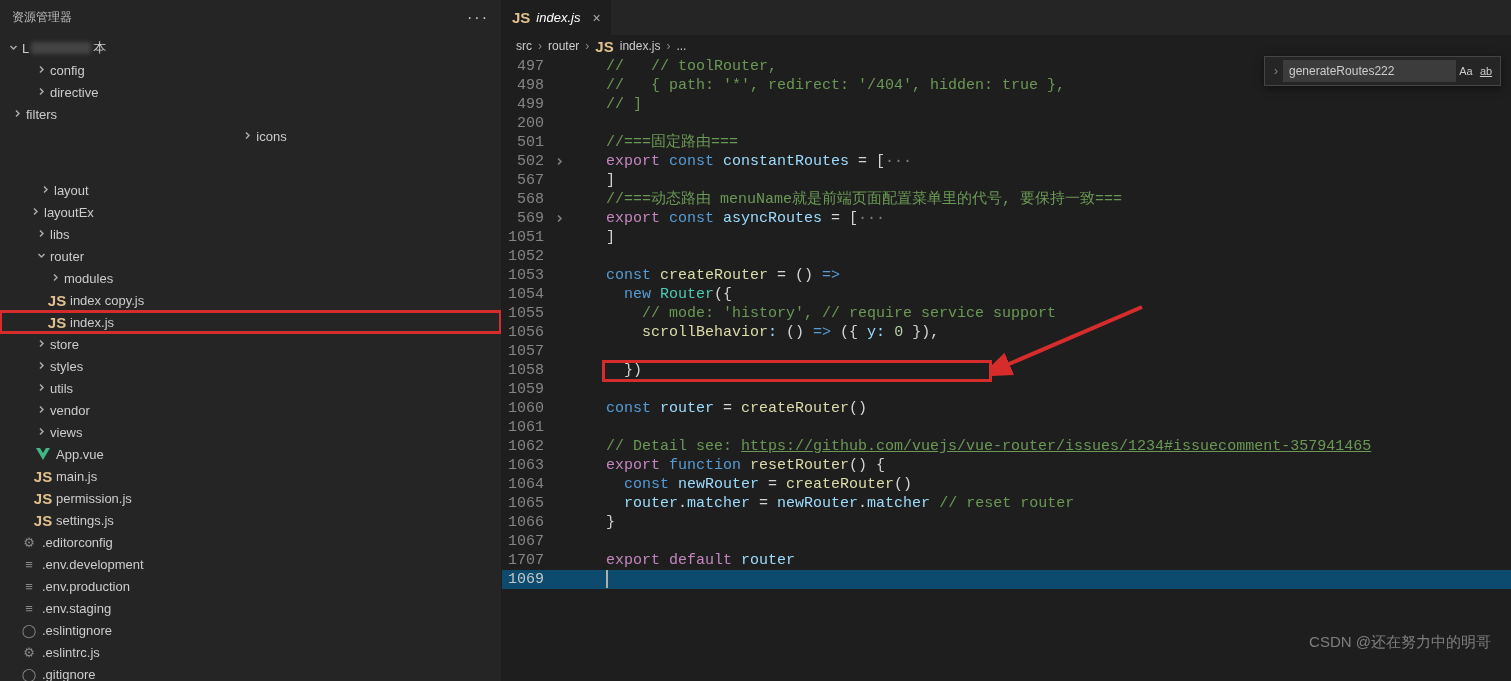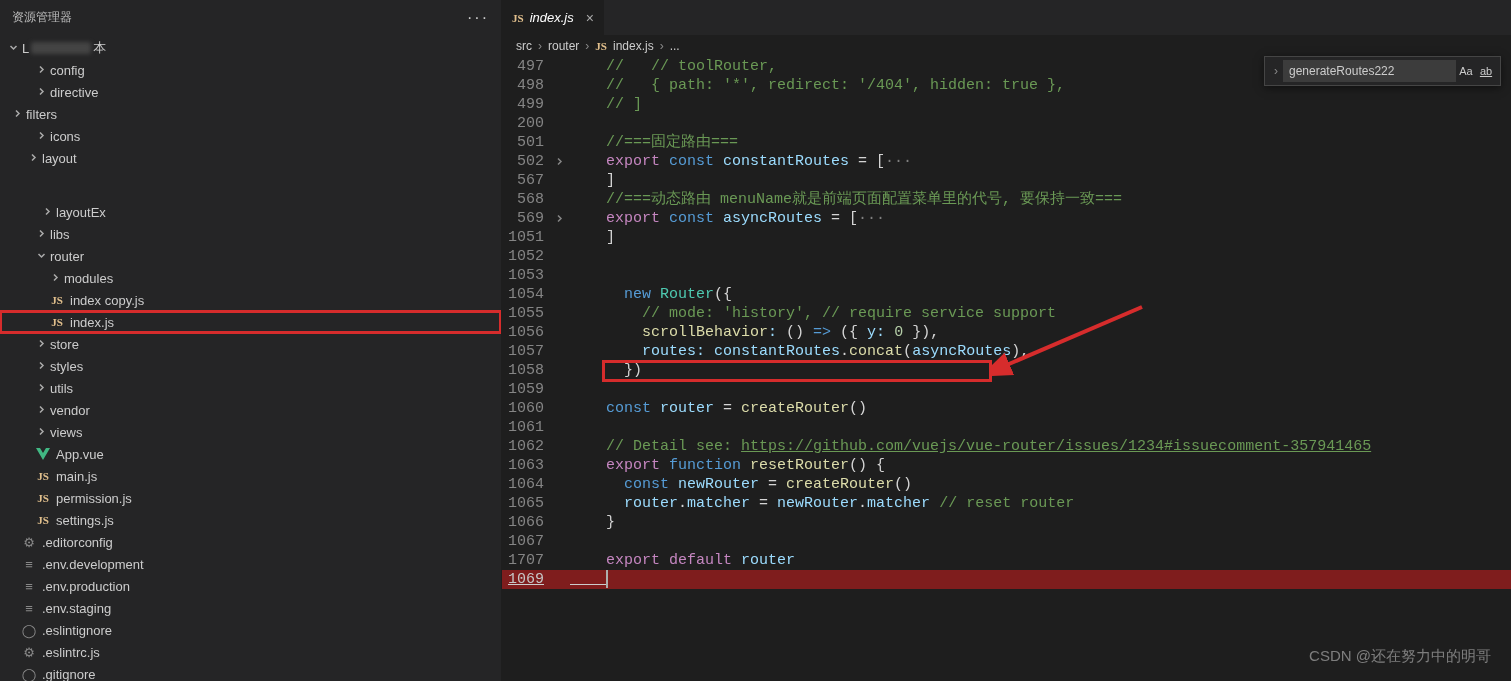--- a/index.html
+++ b/index.html
@@ -44,21 +44,21 @@
   font-size: 13px;
 }
 .tree-row.root { padding-left: 6px; }
 .tree-row .chev {
   width: 14px; height: 14px; display: inline-flex; align-items: center; justify-content: center;
   margin-right: 2px; color: #aaa; font-size: 11px; transform: translateY(-1px);
 }
 .tree-row .chev.down { }
 .tree-row .chev svg { width: 9px; height: 9px; }
 .tree-row .ficon { width: 18px; display: inline-flex; align-items: center; justify-content: center; margin-right: 4px; }
-.ficon.js { color: #e2c08d; font-size: 11px; font-weight: bold; font-family: Liberation Serif, serif; }
+.ficon.js { color: #e2c08d; font-size: 15px; font-weight: bold; font-family: Liberation Sans, sans-serif; }
 .ficon.vue { color: #41b883; }
 .ficon.env { color: #888; }
 .ficon.gear { color: #888; }
 .ficon.excl { color: #c586c0; }
 .ficon.git { color: #888; }
 .blur-label {
   display: inline-block; background: #444; width: 60px; height: 12px; border-radius: 2px; margin-left: 2px;
   filter: blur(2px);
 }
 .tree-row.highlighted {
@@ -105,21 +105,21 @@
   position: relative;
   font-family: Consolas, "Courier New", monospace;
   font-size: 15px;
   line-height: 19px;
 }
 .code-line { display: flex; min-width: 100%; }
 .gutter { width: 50px; text-align: right; color: #858585; padding-right: 8px; user-select: none; }
 .fold-col { width: 14px; color: #858585; user-select: none; display: flex; align-items: center; justify-content: center; }
 .fold-col svg { width: 9px; height: 9px; }
 .code { white-space: pre; color: #d4d4d4; padding-left: 4px; }
-.cursor-line { background: #7f1d1d; text-decoration: underline; }
+.cursor-line { background: #0c4a6e; }
 .cursor-line .gutter { color: #c6c6c6; }
 .cursor-caret { border-left: 2px solid #aeafad; height: 18px; display: inline-block; vertical-align: middle; }
 
 
 .c-green { color: #6a9955; }
 .c-blue { color: #569cd6; }
 .c-lblue { color: #9cdcfe; }
 .c-cyan { color: #4ec9b0; }
 .c-yellow { color: #dcdcaa; }
 .c-num { color: #b5cea8; }
@@ -149,21 +149,21 @@
 .search-bar .chev2 { color: #888; width: 14px; text-align: center; font-size: 12px; }
 .search-bar input {
   background: #3c3c3c; border: none; color: #ccc;
   height: 22px; padding: 0 6px; width: 173px;
   font-size: 12px; outline: none;
 }
 .search-bar .opt { width: 20px; height: 20px; display: flex; align-items: center; justify-content: center; color: #ccc; font-size: 11px; cursor: pointer; }
 
 .watermark {
   position: absolute;
-  right: 20px; bottom: 15px;
+  right: 20px; bottom: 29px;
   color: rgba(220,220,220,0.5);
   font-family: "Microsoft YaHei", sans-serif;
   font-size: 15px;
   margin-left: 32px;
 }
 </style>
 </head>
 <body>
 
 <div class="sidebar">
@@ -200,37 +200,37 @@
           <span>directive</span>
         </div>
         <div class="tree-row" style="">
           <span class="chev">
             <svg viewBox="0 0 12 12">
               <path d="M4 2l4 4-4 4" stroke="#aaa" stroke-width="2" fill="none"></path>
             </svg>
           </span>
           <span>filters</span>
         </div>
-        <div class="tree-row" style="padding-left: 34px;">
+        <div class="tree-row" style="padding-left: 26px; justify-content: center;">
           <span class="chev">
             <svg viewBox="0 0 12 12">
               <path d="M4 2l4 4-4 4" stroke="#aaa" stroke-width="2" fill="none"></path>
             </svg>
           </span>
           <span>icons</span>
         </div>
-        <div class="tree-row" style="padding-left: 26px;">
+        <div class="tree-row" style="padding-left: 38px; margin-top: 32px;">
           <span class="chev">
             <svg viewBox="0 0 12 12">
               <path d="M4 2l4 4-4 4" stroke="#aaa" stroke-width="2" fill="none"></path>
             </svg>
           </span>
           <span>layout</span>
         </div>
-        <div class="tree-row" style="padding-left: 40px; margin-top: 32px;">
+        <div class="tree-row" style="padding-left: 28px;">
           <span class="chev">
             <svg viewBox="0 0 12 12">
               <path d="M4 2l4 4-4 4" stroke="#aaa" stroke-width="2" fill="none"></path>
             </svg>
           </span>
           <span>layoutEx</span>
         </div>
         <div class="tree-row" style="padding-left: 34px;">
           <span class="chev">
             <svg viewBox="0 0 12 12">
@@ -438,40 +438,40 @@
         <div class="code"><span class="c-white">    ]</span></div>
       </div>
       <div class="code-line">
         <div class="gutter">1052</div>
         <div class="fold-col"></div>
         <div class="code"><span class="c-white"></span></div>
       </div>
       <div class="code-line">
         <div class="gutter">1053</div>
         <div class="fold-col"></div>
+        <div class="code"><span class="c-white">    </span><span class="c-blue">const</span><span class="c-white"> </span><span class="c-yellow">createRouter</span><span class="c-white"> = () </span><span class="c-blue">=&gt;</span><span class="c-white"></span></div>
       </div>
       <div class="code-line">
         <div class="gutter">1054</div>
         <div class="fold-col"></div>
         <div class="code"><span class="c-white">      </span><span class="c-blue">new</span><span class="c-white"> </span><span class="c-cyan">Router</span><span class="c-white">({</span></div>
       </div>
       <div class="code-line">
         <div class="gutter">1055</div>
         <div class="fold-col"></div>
         <div class="code"><span class="c-green">        // mode: 'history', // require service support</span></div>
       </div>
       <div class="code-line">
         <div class="gutter">1056</div>
         <div class="fold-col"></div>
         <div class="code"><span class="c-white">        </span><span class="c-yellow">scrollBehavior</span><span class="c-lblue">:</span><span class="c-white"> () </span><span class="c-blue">=&gt;</span><span class="c-white"> ({ </span><span class="c-lblue">y:</span><span class="c-white"> </span><span class="c-num">0</span><span class="c-white"> }),</span></div>
       </div>
       <div class="code-line">
         <div class="gutter">1057</div>
         <div class="fold-col"></div>
-        <div class="code"><span class="c-white">        </span><span class="c-lblue">routes:</span><span class="c-white"> </span><span class="c-lblue">constantRoutes</span><span class="c-white">.</span><span class="c-yellow">concat</span><span class="c-white">(</span><span class="c-lblue">asyncRoutes</span><span class="c-white">),</span></div>
       </div>
       <div class="code-line">
         <div class="gutter">1058</div>
         <div class="fold-col"></div>
         <div class="code"><span class="c-white">      })</span></div>
       </div>
       <div class="code-line">
         <div class="gutter">1059</div>
         <div class="fold-col"></div>
         <div class="code"><span class="c-white"></span></div>

